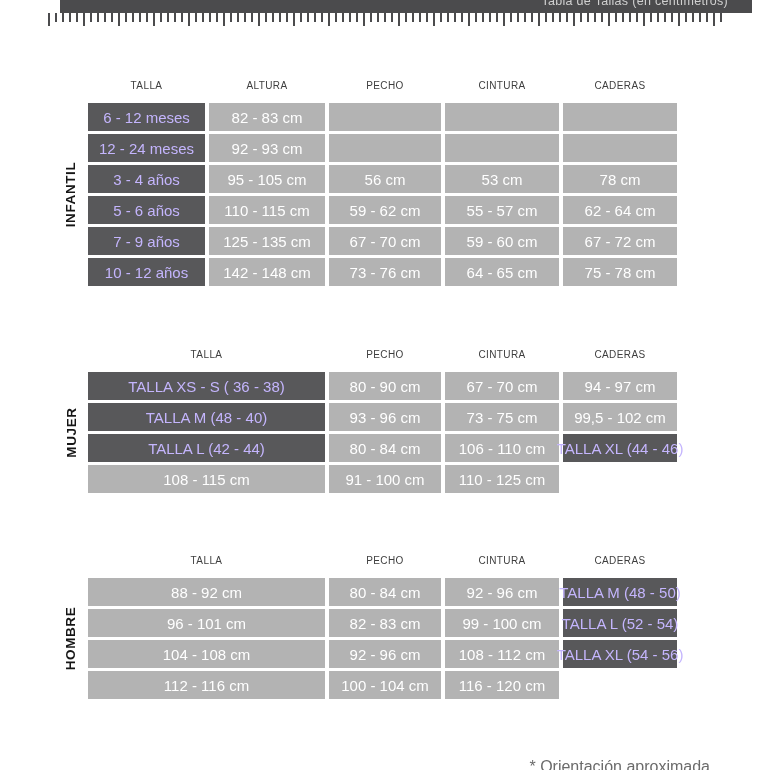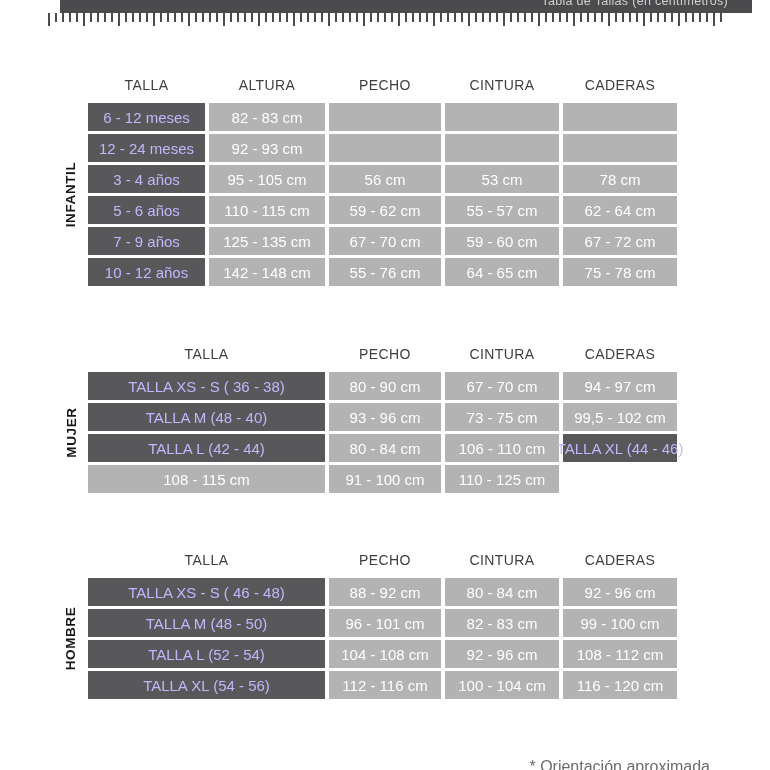--- a/index.html
+++ b/index.html
@@ -28,21 +28,21 @@
 
   
   .size-table {
     position:absolute; left:88px;
     display:grid; column-gap:4px; row-gap:3px;
   }
   .cols-5 { grid-template-columns:117px 116px 112px 114px 114px; }
   .cols-4 { grid-template-columns:237px 112px 114px 114px; }
   .col-head {
     height:30px; display:flex; align-items:center; justify-content:center;
-    font-size:14px; color:#3e3e3e; letter-spacing:0.4px;
+    font-size:10px; color:#3e3e3e; letter-spacing:0.4px;
   }
   .cell {
     height:28px; display:flex; align-items:center; justify-content:center;
     font-size:15px; white-space:nowrap;
   }
   .cell.dark  { background:#58585a; color:#c4b5fd; }
   .cell.light { background:#b3b3b3; color:#ffffff; }
 
   .section-label {
     position:absolute; left:-27px; top:33px; bottom:0; width:20px;
@@ -197,21 +197,21 @@
         <div class="cell light">59 - 62 cm</div>
         <div class="cell light">55 - 57 cm</div>
         <div class="cell light">62 - 64 cm</div>
         <div class="cell dark">7 - 9 años</div>
         <div class="cell light">125 - 135 cm</div>
         <div class="cell light">67 - 70 cm</div>
         <div class="cell light">59 - 60 cm</div>
         <div class="cell light">67 - 72 cm</div>
         <div class="cell dark">10 - 12 años</div>
         <div class="cell light">142 - 148 cm</div>
-        <div class="cell light">55 - 76 cm</div>
+        <div class="cell light">73 - 76 cm</div>
         <div class="cell light">64 - 65 cm</div>
         <div class="cell light">75 - 78 cm</div>
       </section>
       <section class="size-table cols-4" style="top: 339px;">
         <div class="section-label">
           <span>MUJER</span>
         </div>
         <div class="col-head">TALLA</div>
         <div class="col-head">PECHO</div>
         <div class="col-head">CINTURA</div>
@@ -233,21 +233,20 @@
         <div class="cell light">110 - 125 cm</div>
       </section>
       <section class="size-table cols-4" style="top: 545px;">
         <div class="section-label">
           <span>HOMBRE</span>
         </div>
         <div class="col-head">TALLA</div>
         <div class="col-head">PECHO</div>
         <div class="col-head">CINTURA</div>
         <div class="col-head">CADERAS</div>
-        <div class="cell dark">TALLA XS - S ( 46 - 48)</div>
         <div class="cell light">88 - 92 cm</div>
         <div class="cell light">80 - 84 cm</div>
         <div class="cell light">92 - 96 cm</div>
         <div class="cell dark">TALLA M (48 - 50)</div>
         <div class="cell light">96 - 101 cm</div>
         <div class="cell light">82 - 83 cm</div>
         <div class="cell light">99 - 100 cm</div>
         <div class="cell dark">TALLA L (52 - 54)</div>
         <div class="cell light">104 - 108 cm</div>
         <div class="cell light">92 - 96 cm</div>

